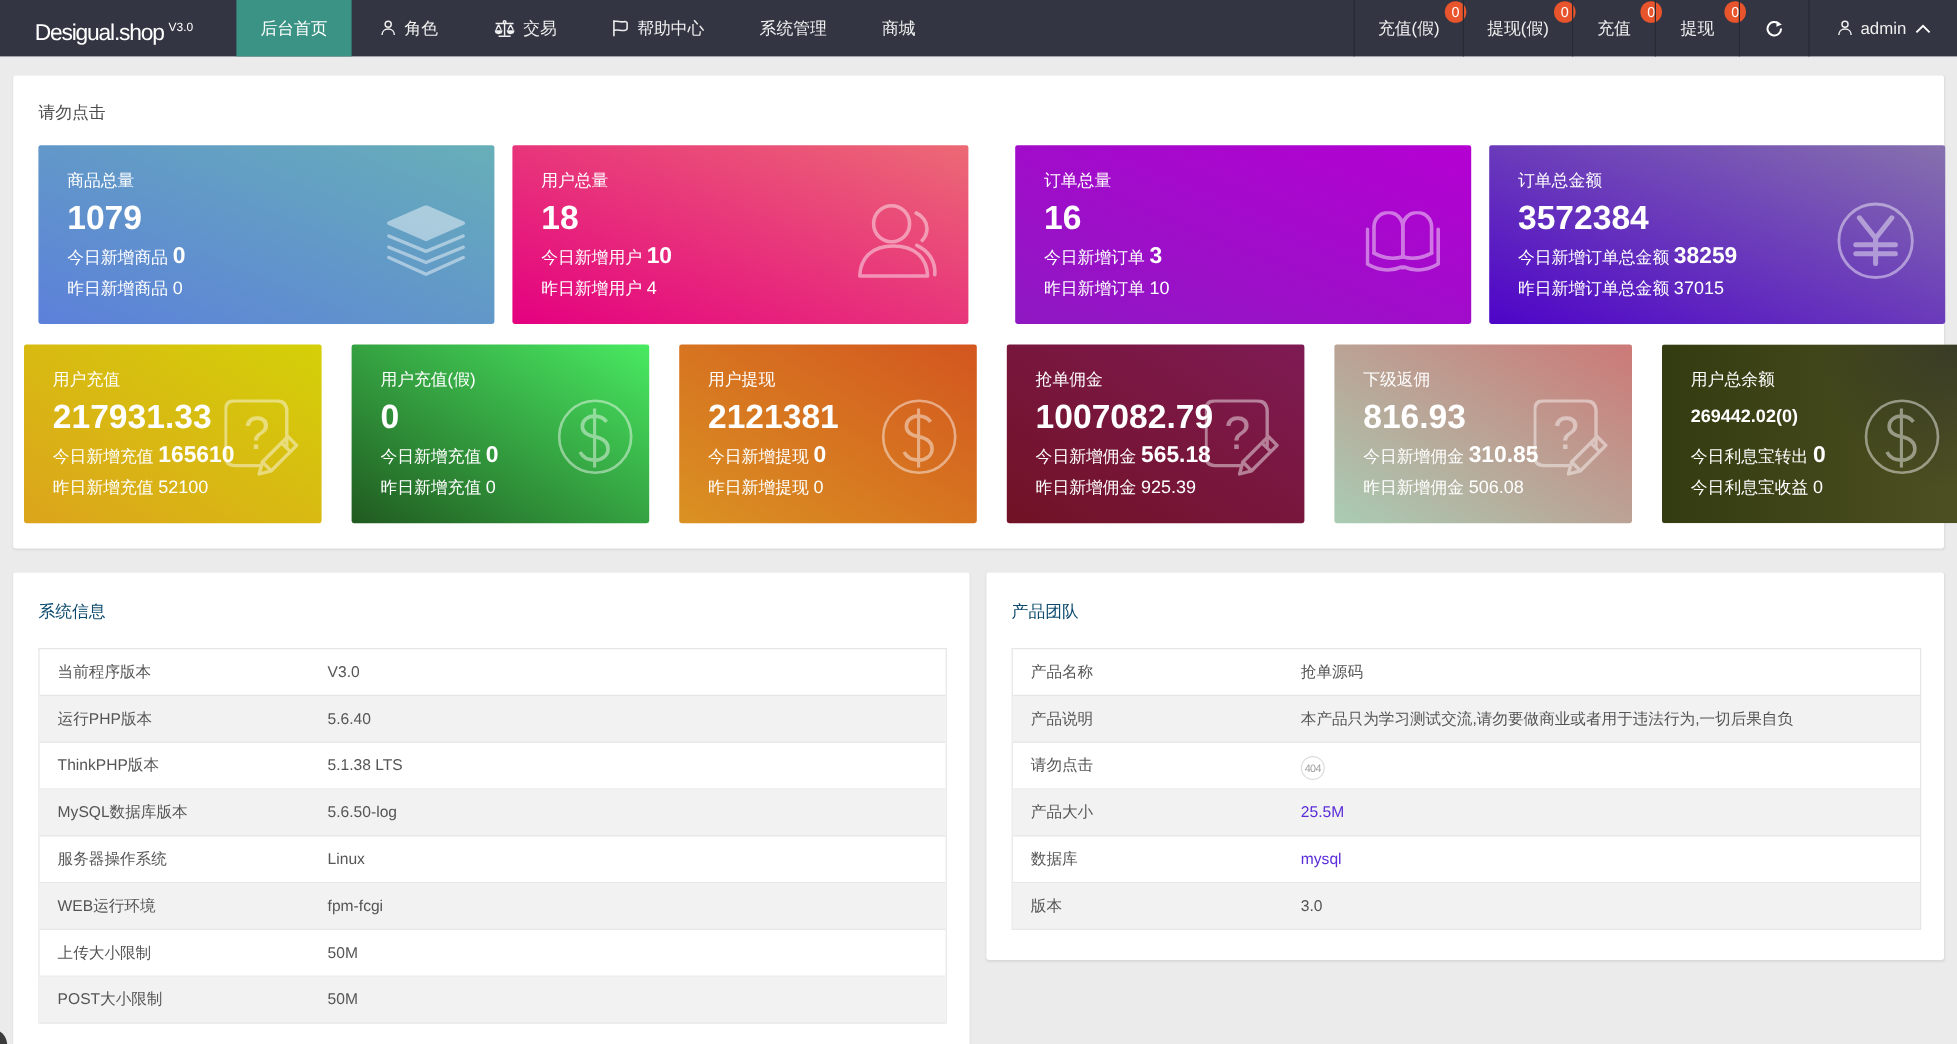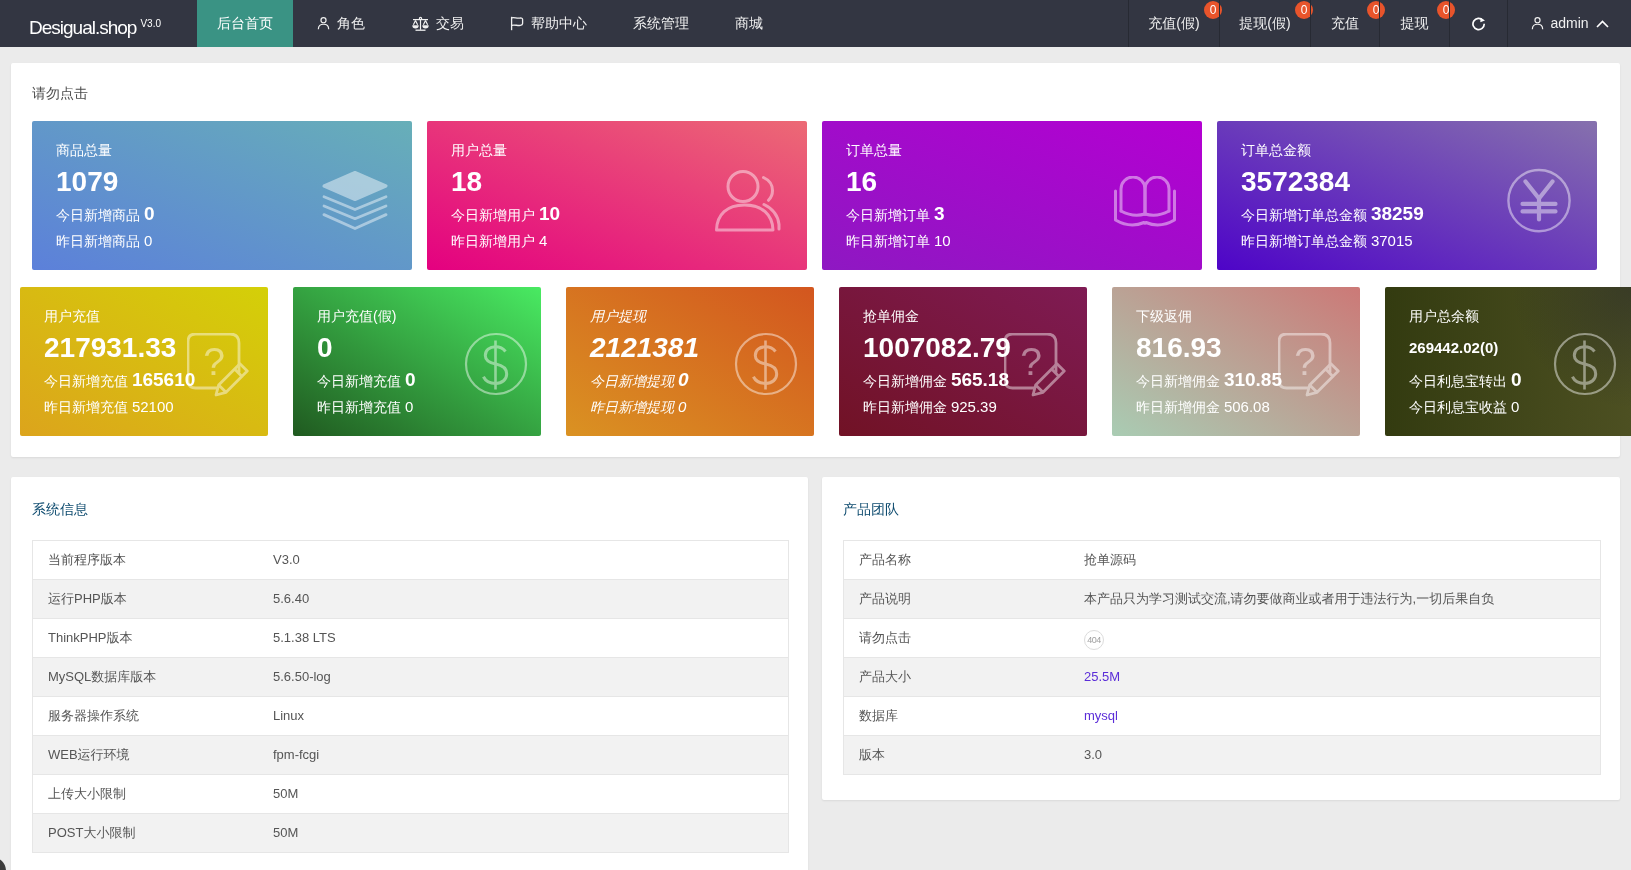--- a/index.html
+++ b/index.html
@@ -120,21 +120,21 @@
       <div class="l3">今日新增用户 <b>10</b></div>
       <div class="l4">昨日新增用户 <span>4</span></div>
     </div>
     <svg class="cicon" style="right:24px;top:49px;" width="68" height="62" viewBox="0 0 68 62" fill="none" stroke="#fff" stroke-width="3" stroke-linecap="round">
       <circle cx="28" cy="16.5" r="15"></circle>
       <path d="M1.5 60 C2 44.5 12 35 29.5 35 C47 35 57.5 44.5 58 60 L1.5 60 Z" stroke-linejoin="round"></path>
       <path d="M48.5 7.5 C54 10 57.5 15 57.5 20.5 C57.5 24.3 56 27.8 53.5 30.3"></path>
       <path d="M49 34.5 C57.5 38.5 63 45.5 64 54.5 L64 59"></path>
     </svg>
   </div>
-  <div class="card c4" style="background:linear-gradient(to top right,#8e18c2,#b400d2);">
+  <div class="card c4" style="background:linear-gradient(to top right,#8e18c2,#b400d2);margin-left:24px;">
     <div class="in">
       <div class="lbl">订单总量</div>
       <div class="big">16</div>
       <div class="l3">今日新增订单 <b>3</b></div>
       <div class="l4">昨日新增订单 <span>10</span></div>
     </div>
     <svg class="cicon" style="right:26px;top:55px;" width="62" height="54" viewBox="0 0 62 54" fill="none" stroke="#fff" stroke-width="3" stroke-linecap="round" stroke-linejoin="round">
       <path d="M7 35 V13 A12 12 0 0 1 31 13 V38"></path>
       <path d="M31 38 V13 A12 12 0 0 1 55 13 V35"></path>
       <path d="M7 35 Q19 41.5 31 38 M55 35 Q43 41.5 31 38"></path>
@@ -177,21 +177,21 @@
       <div class="big">0</div>
       <div class="l3">今日新增充值 <b>0</b></div>
       <div class="l4">昨日新增充值 <span>0</span></div>
     </div>
     <svg class="cicon" style="right:13px;top:45px;" width="64" height="64" viewBox="0 0 64 64" fill="none">
       <circle cx="32" cy="32" r="30" stroke="#fff" stroke-width="2.2"></circle>
       <path d="M31.5 8.5 V57.5" stroke="#fff" stroke-width="2.6"></path>
       <path d="M41.5 19.5 C39 16.3 35.8 14.8 31.6 14.8 C25.4 14.8 21.3 18.4 21.3 23.4 C21.3 28.4 24.9 30.6 31.8 32 C39.2 33.5 42.7 36.4 42.7 41.9 C42.7 47.5 38.1 51.4 31.6 51.4 C26 51.4 21.6 49 19.4 44.7" stroke="#fff" stroke-width="3"></path>
     </svg>
   </div>
-  <div class="card c6" style="background:linear-gradient(to top right,#da9222,#d3561f);font-style:italic;">
+  <div class="card c6" style="background:linear-gradient(to top right,#da9222,#d3561f);">
     <div class="in">
       <div class="lbl">用户提现</div>
       <div class="big">2121381</div>
       <div class="l3">今日新增提现 <b>0</b></div>
       <div class="l4">昨日新增提现 <span>0</span></div>
     </div>
     <svg class="cicon" style="right:16px;top:45px;" width="64" height="64" viewBox="0 0 64 64" fill="none">
       <circle cx="32" cy="32" r="30" stroke="#fff" stroke-width="2.2"></circle>
       <path d="M31.5 8.5 V57.5" stroke="#fff" stroke-width="2.6"></path>
       <path d="M41.5 19.5 C39 16.3 35.8 14.8 31.6 14.8 C25.4 14.8 21.3 18.4 21.3 23.4 C21.3 28.4 24.9 30.6 31.8 32 C39.2 33.5 42.7 36.4 42.7 41.9 C42.7 47.5 38.1 51.4 31.6 51.4 C26 51.4 21.6 49 19.4 44.7" stroke="#fff" stroke-width="3"></path>

